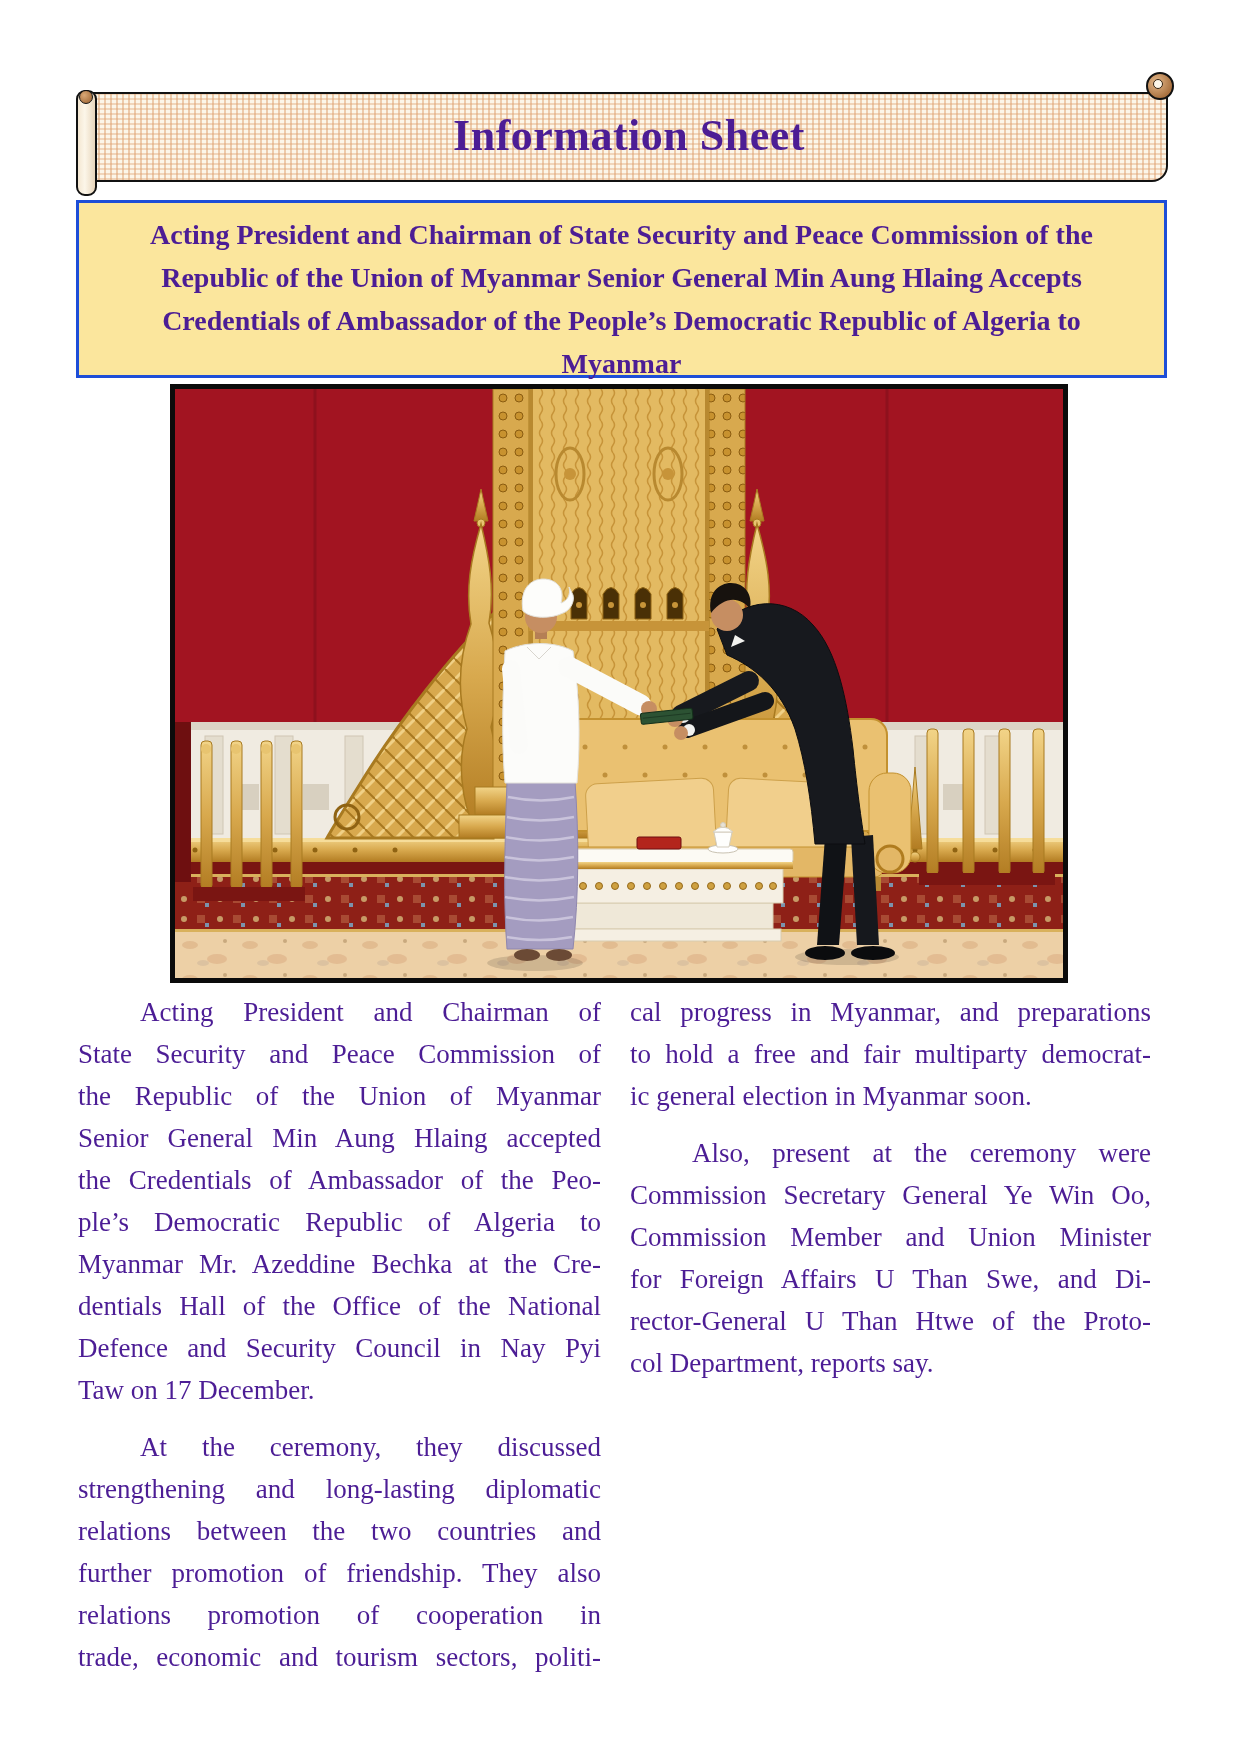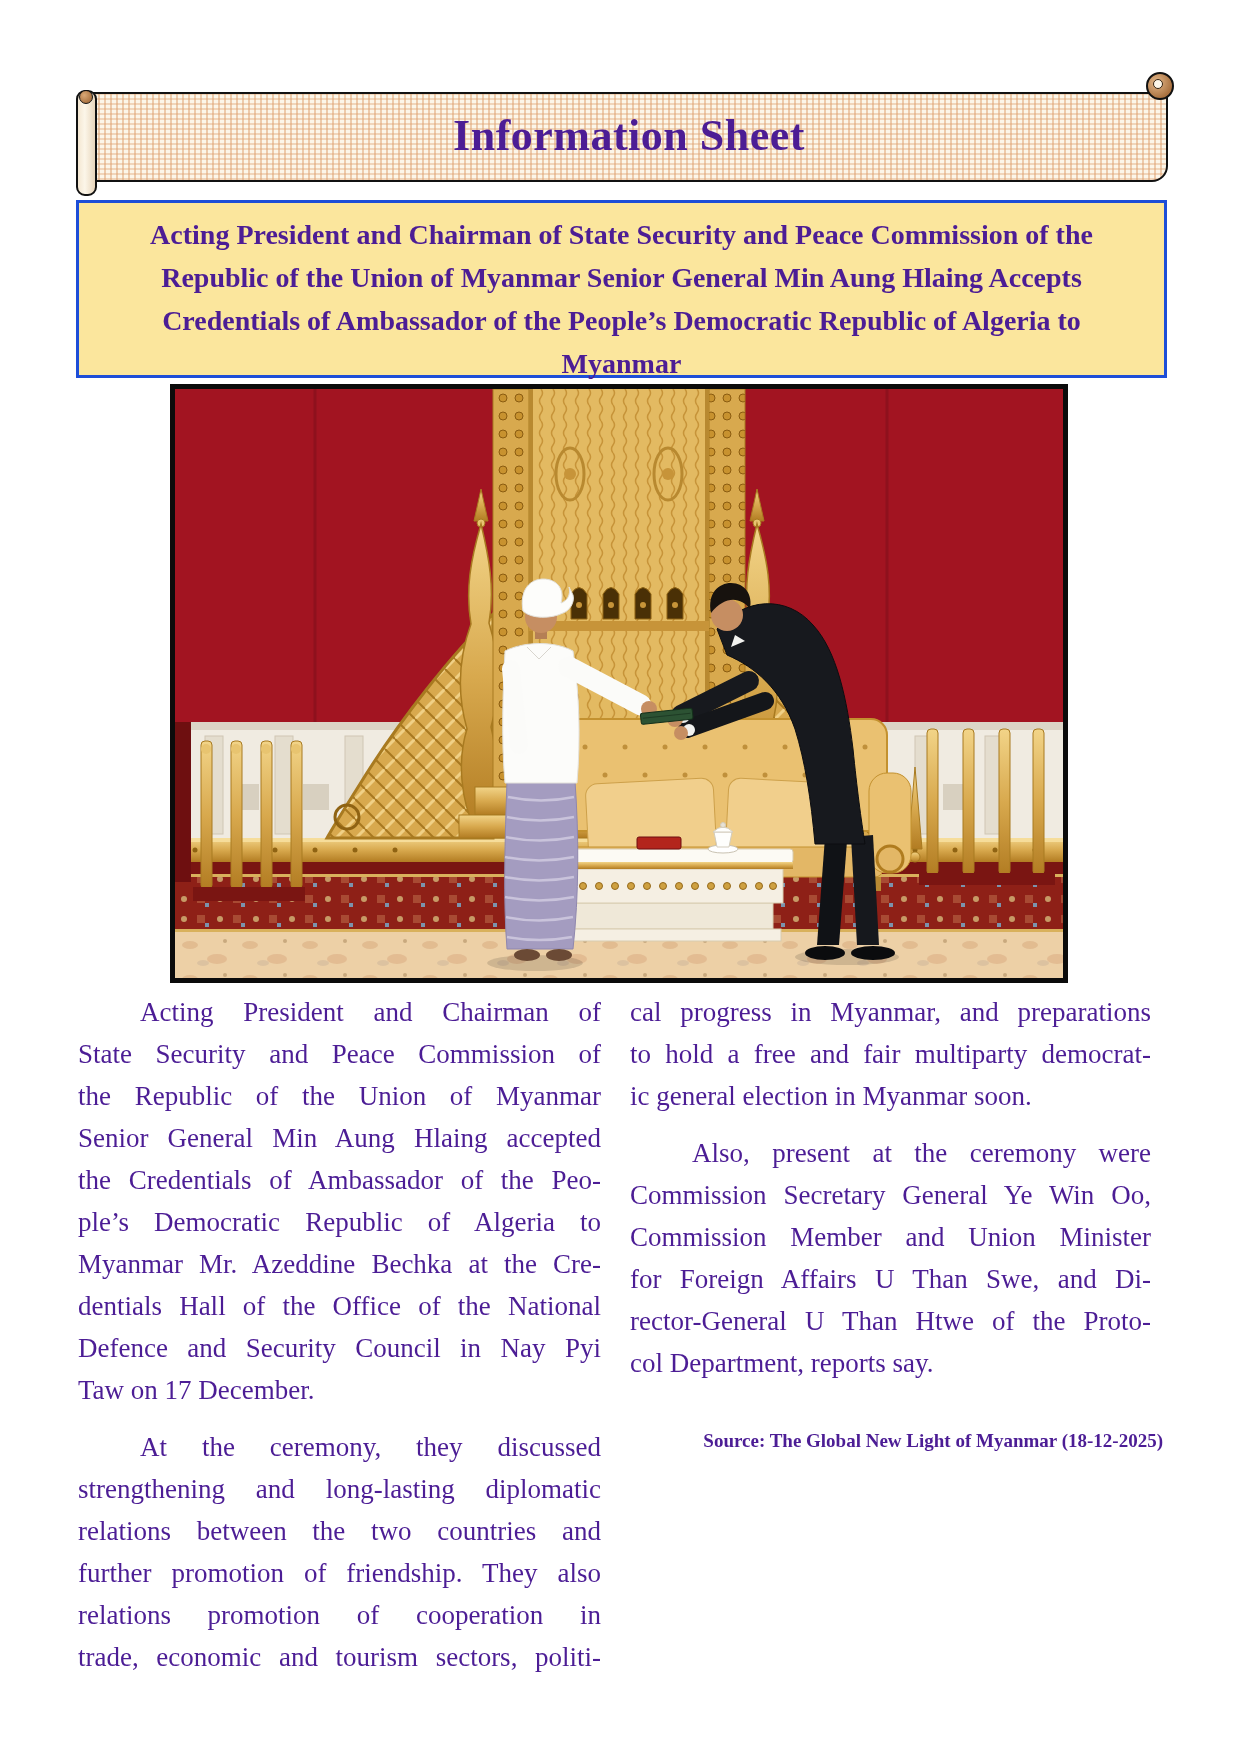--- a/index.html
+++ b/index.html
@@ -374,15 +374,14 @@
       <div class="para-gap"></div>
       <div class="bodyline indent">Also, present at the ceremony were</div>
       <div class="bodyline">Commission Secretary General Ye Win Oo,</div>
       <div class="bodyline">Commission Member and Union Minister</div>
       <div class="bodyline">for Foreign Affairs U Than Swe, and Di-</div>
       <div class="bodyline">rector-General U Than Htwe of the Proto-</div>
       <div class="bodyline para-end">col Department, reports say.</div>
       <div class="para-gap"></div>
     </div>
 
-  <div class="source-line">Source: The Global New Light of Myanmar (18-12-2025)</div>
 
 </div>
 
 </body></html>

